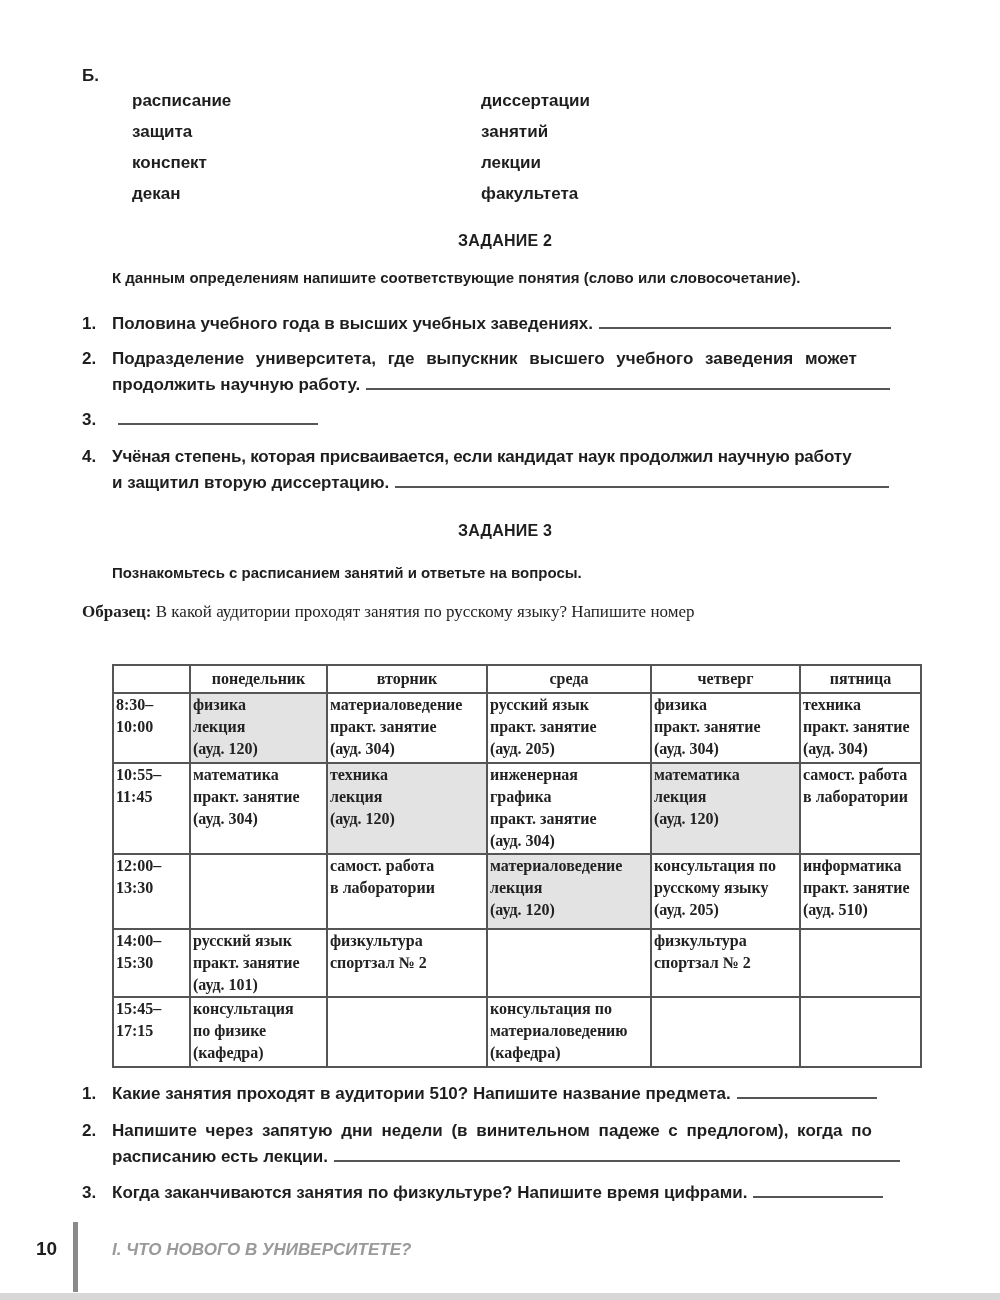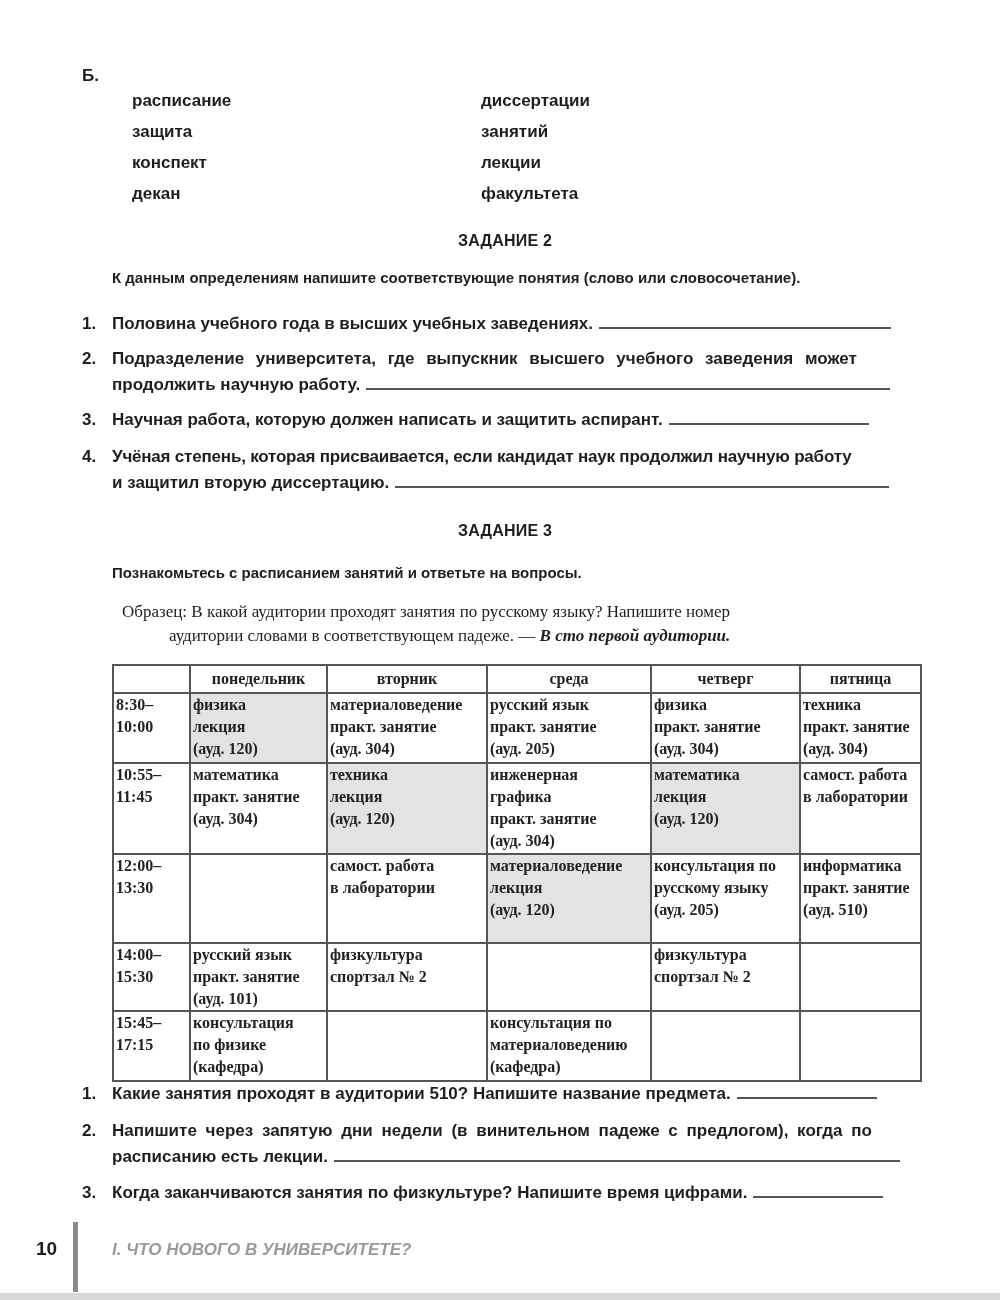--- a/index.html
+++ b/index.html
@@ -19,21 +19,21 @@
   .task-title { left: 5px; width: 1000px; text-align: center; font-size: 16px; letter-spacing: 0.2px; }
   .task-instr { font-size: 15px; }
 
   .q { left: 82px; width: 840px; font-size: 17px; line-height: 26px; }
   .q .num { position: absolute; left: 0; top: 0; width: 28px; }
   .q .body { margin-left: 30px; text-align: justify; text-align-last: left; }
   .q .line { display: inline-block; border-bottom: 2px solid #555; vertical-align: baseline; height: 1px; margin-left: 6px; }
 
   
   #sample { left: 82px; top: 600px; width: 800px; font-size: 17px; line-height: 24px; }
-  #sample b { font-weight: normal; margin-left: 40px; }
+  #sample b { font-weight: bold; }
   #sample .indent { padding-left: 87px; display: block; }
   #sample i { font-style: italic; font-weight: bold; }
 
   
   table#schedule {
     position: absolute; left: 112px; top: 664px; width: 810px;
     border-collapse: collapse; font-family: "Liberation Serif", serif; font-size: 16px;
     font-weight: bold; color: #222; line-height: 22px;
   }
   #schedule th, #schedule td { border: 2px solid #555; padding: 0 2px; vertical-align: top; text-align: left; }
@@ -70,36 +70,35 @@
 </div>
 
 <div class="abs q sans" style="top:346px">
   <span class="num">2.</span>
   <div class="body" style="word-spacing:7px">Подразделение университета, где выпускник высшего учебного заведения может</div>
   <div class="body"><span>продолжить научную работу.</span><span class="line" style="width:524px"></span></div>
 </div>
 
 <div class="abs q sans" style="top:407px">
   <span class="num">3.</span>
-  <div class="body"><span>Научная работа, которую должен написать и защитить аспирант.</span><span class="line" style="width:200px"></span></div>
+  <div class="body"><span class="line" style="width:200px"></span></div>
 </div>
 
 <div class="abs q sans" style="top:444px">
   <span class="num">4.</span>
   <div class="body" style="letter-spacing:-0.2px">Учёная степень, которая присваивается, если кандидат наук продолжил научную работу</div>
   <div class="body"><span>и защитил вторую диссертацию.</span><span class="line" style="width:494px"></span></div>
 </div>
 
 <div class="abs sans task-title" style="top:522px">ЗАДАНИЕ 3</div>
 <div class="abs sans task-instr" style="left:112px; top:564px">Познакомьтесь с расписанием занятий и ответьте на вопросы.</div>
 
 <div class="abs serif" id="sample">
   <b>Образец:</b>
   <span>В какой аудитории проходят занятия по русскому языку? Напишите номер</span>
-  <span class="indent"><span>аудитории словами в соответствующем падеже. — </span><i>В сто первой аудитории.</i></span>
 </div>
 
 <table id="schedule">
   <thead>
     <tr>
       <th style="width:71px"></th>
       <th style="width:131px">понедельник</th>
       <th style="width:154px">вторник</th>
       <th style="width:158px">среда</th>
       <th style="width:143px">четверг</th>
@@ -162,21 +161,21 @@
         <td class="gray">
           <span class="cell-line">математика</span>
           <span class="cell-line">лекция</span>
           <span class="cell-line">(ауд. 120)</span>
         </td>
         <td>
           <span class="cell-line">самост. работа</span>
           <span class="cell-line">в лаборатории</span>
         </td>
       </tr>
-      <tr style="height: 89px;">
+      <tr style="height: 75px;">
         <td class="time">
           <span class="cell-line">12:00–</span>
           <span class="cell-line">13:30</span>
         </td>
         <td></td>
         <td>
           <span class="cell-line">самост. работа</span>
           <span class="cell-line">в лаборатории</span>
         </td>
         <td class="gray">

